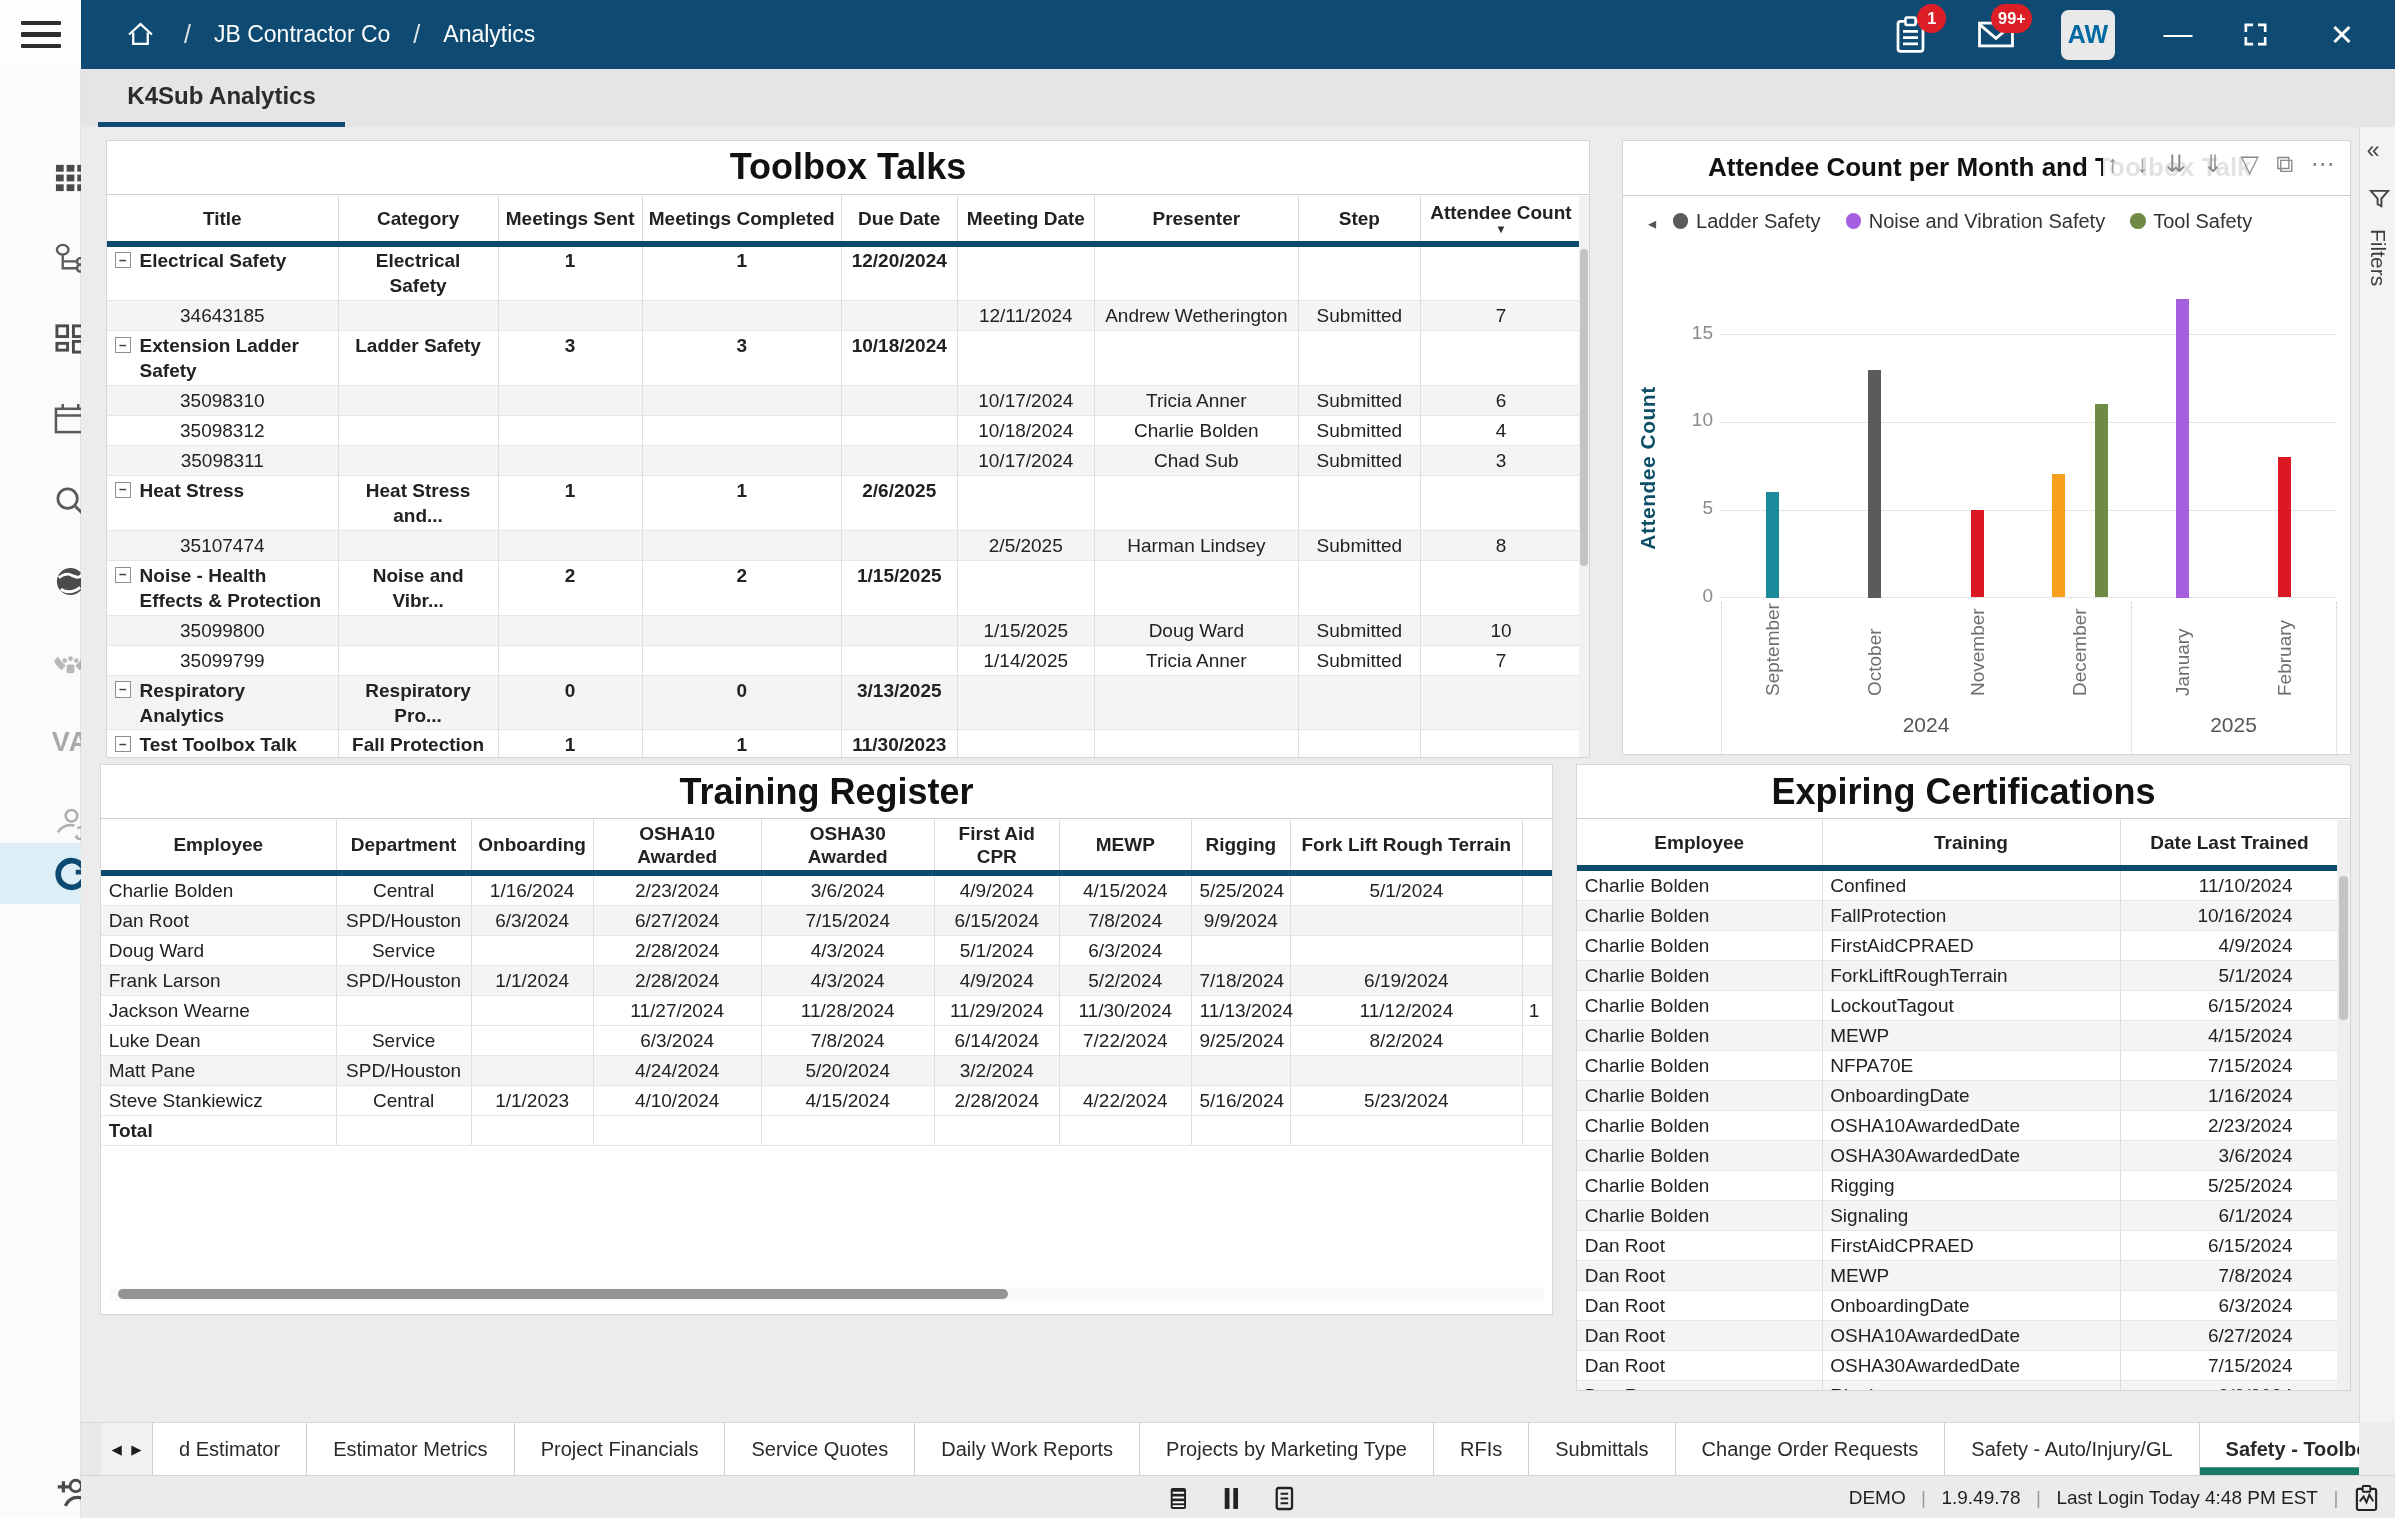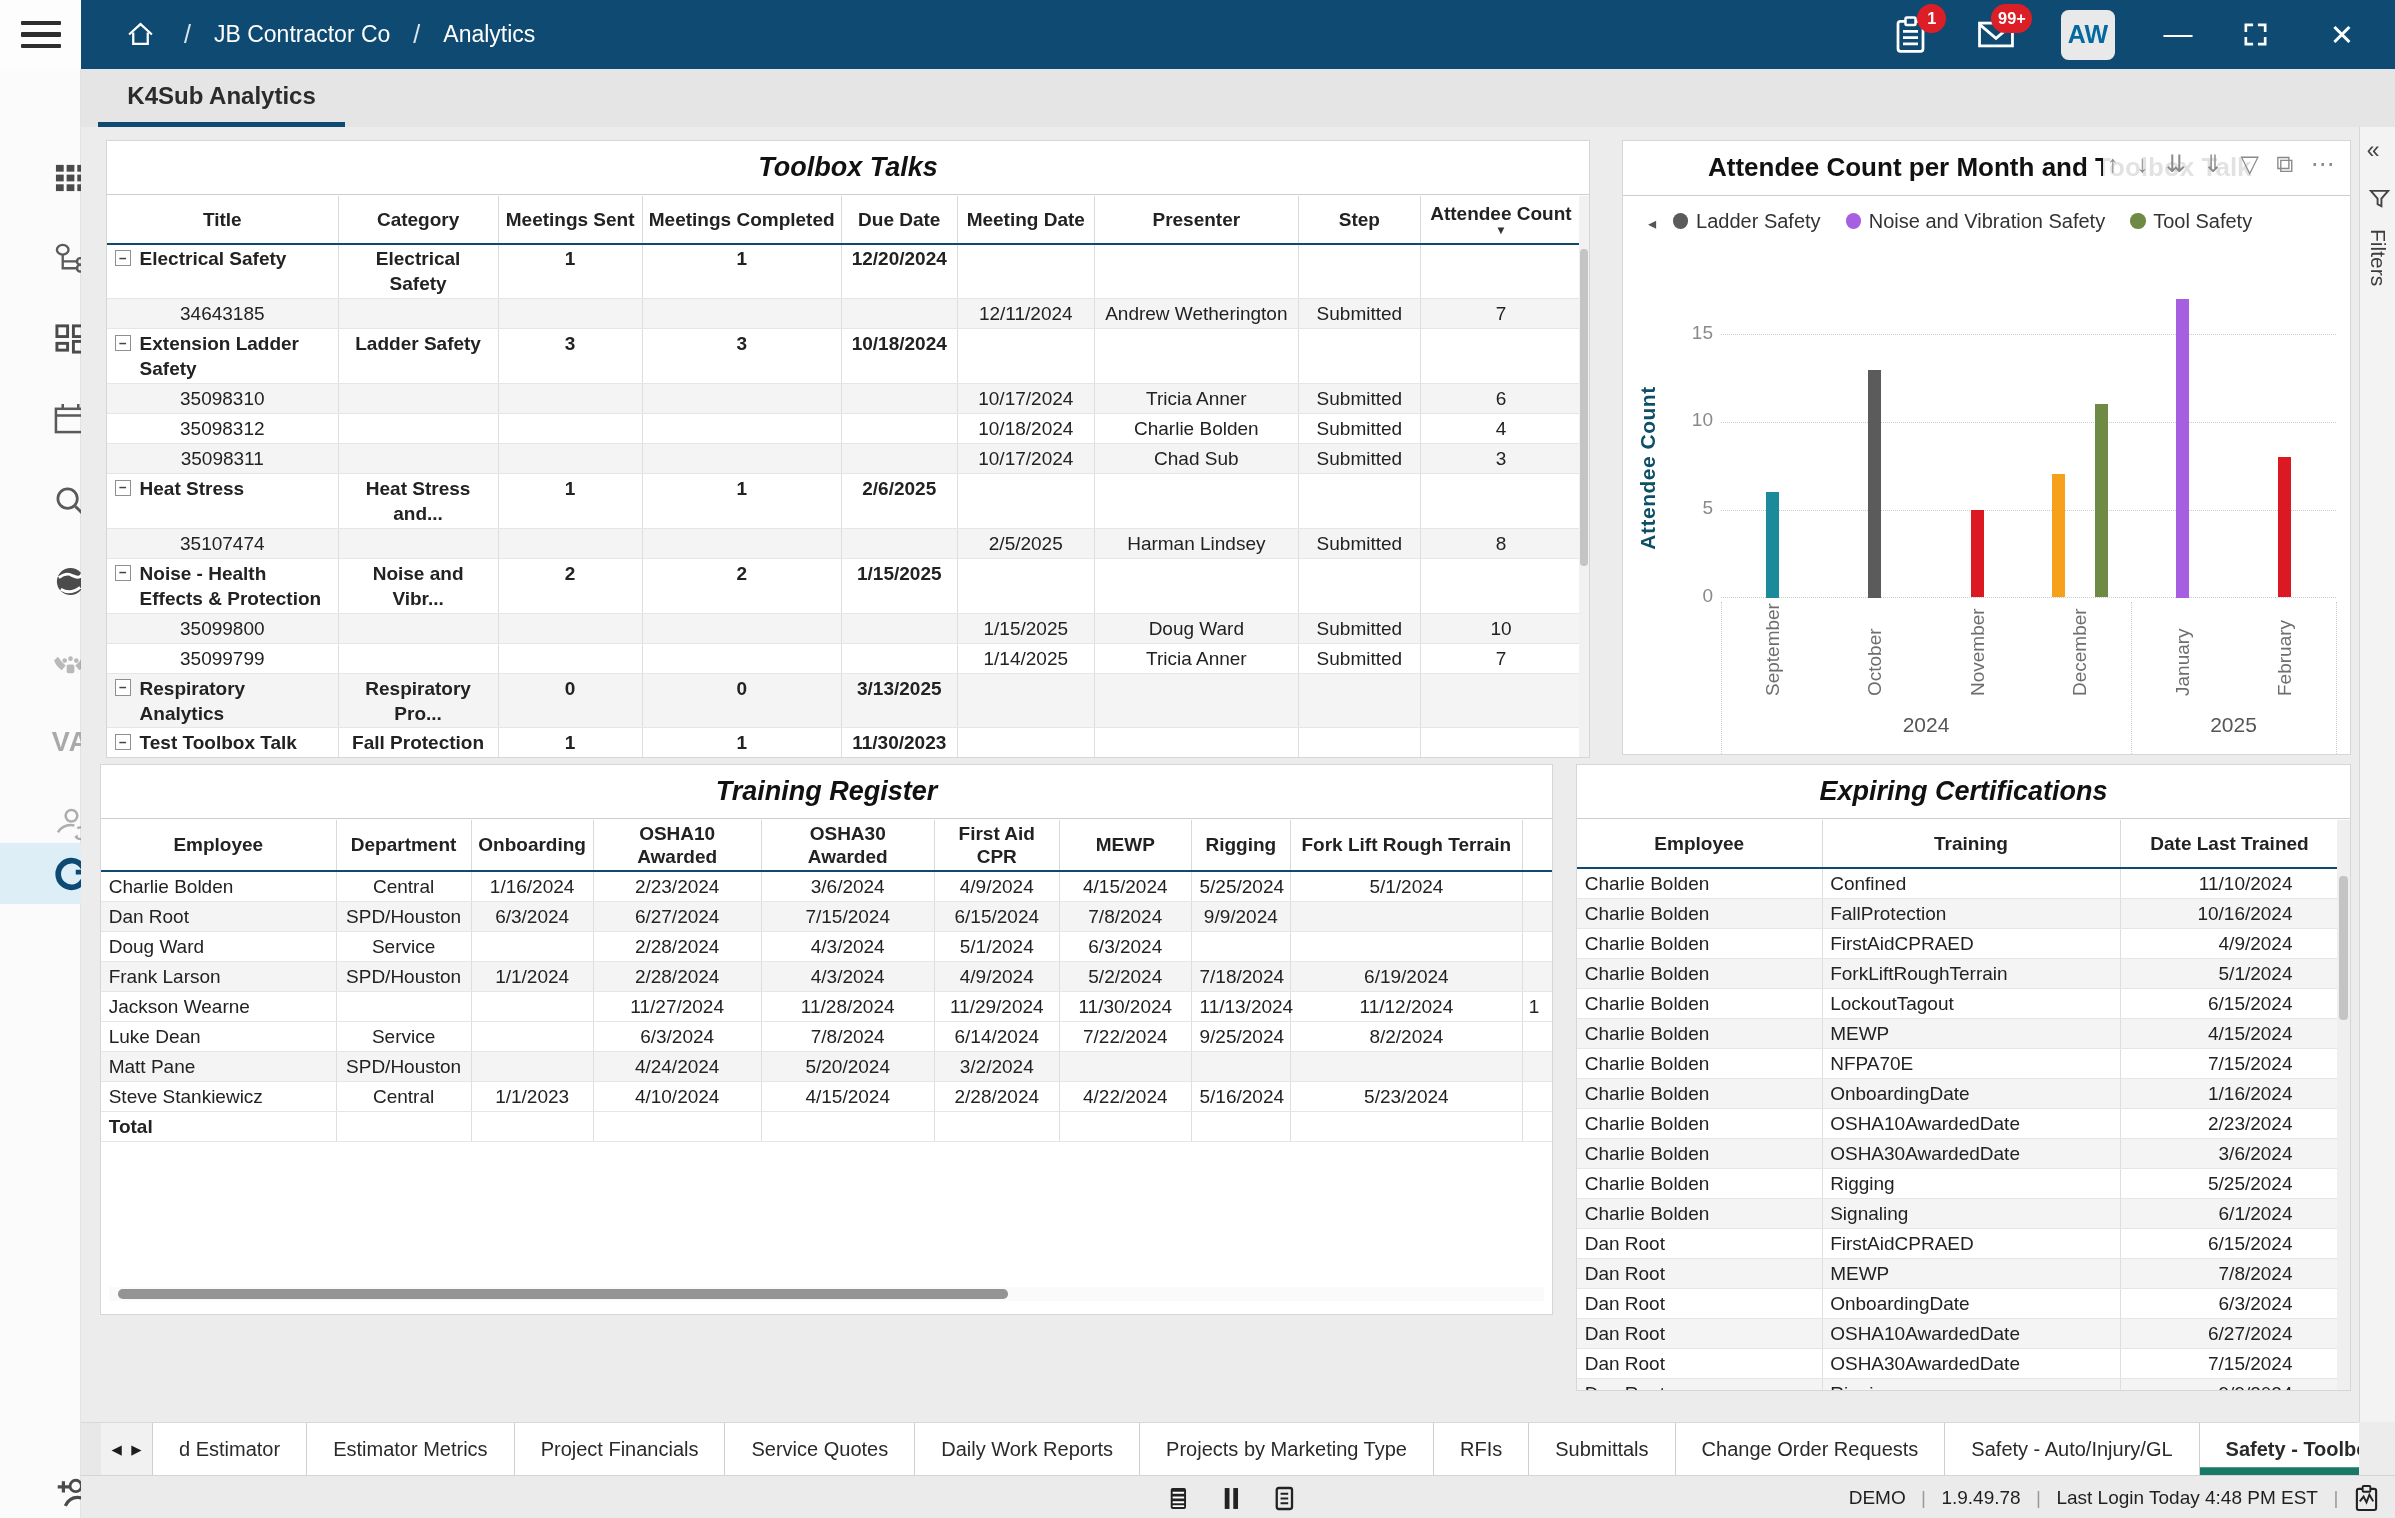--- a/index.html
+++ b/index.html
@@ -35,25 +35,25 @@
 
   
   #tabstrip { position:absolute; left:81px; top:69px; right:0; height:58px; background:#e5e5e5; }
   #page-tab { position:absolute; left:17.3px; top:0; height:58px; padding:0 29px; display:flex; align-items:center;
               font-size:24px; font-weight:bold; color:#2b2b2b; border-bottom:5.8px solid #0e4a71; cursor:pointer; }
 
   
   #main { position:absolute; left:81px; top:127px; right:0; bottom:97px; background:#ececec; }
   .card { position:absolute; background:#fff; border:1px solid #d6d6d6; overflow:hidden; }
   .card-title { height:54px; display:flex; align-items:center; justify-content:center;
-                font-size:27px; font-weight:bold; color:#111; border-bottom:1px solid #cdcdcd;font-style:italic; }
+                font-size:36px; font-weight:bold; color:#111; border-bottom:1px solid #cdcdcd; }
   .tblwrap { position:absolute; left:0; right:0; top:55px; bottom:0; overflow:hidden; }
   table.grid { border-collapse:collapse; table-layout:fixed; font-size:19px; }
   table.grid th { font-weight:bold; height:48px; text-align:center; vertical-align:middle;
-                  border-right:1px solid #d9d9d9; border-bottom:2px solid #0c4a6e; padding:1.9px 5.8px; line-height:23px;}
+                  border-right:1px solid #d9d9d9; border-bottom:6px solid #0c4a6e; padding:1.9px 5.8px; line-height:23px;}
   table.grid td { border-right:1px solid #dedede; border-bottom:1px solid #e6e6e6; padding:1.9px 7.7px;
                   height:30px; line-height:25px; text-align:center; vertical-align:middle; }
   table.grid tr.stripe { background:#f4f4f4; }
   table.grid td.l { text-align:left; }
   table.grid td.r { text-align:right; padding-right:46px; }
   tr.grp td { font-weight:bold; vertical-align:top; }
   td .exp { display:inline-flex; width:16.3px; height:16.3px; border:1px solid #8f8f8f; background:#fff;
             align-items:center; justify-content:center; font-size:13.4px; color:#444; margin-right:8.6px;
             flex:none; margin-top:3.8px; cursor:pointer; }
   .grp-title { display:flex; text-align:left; }

